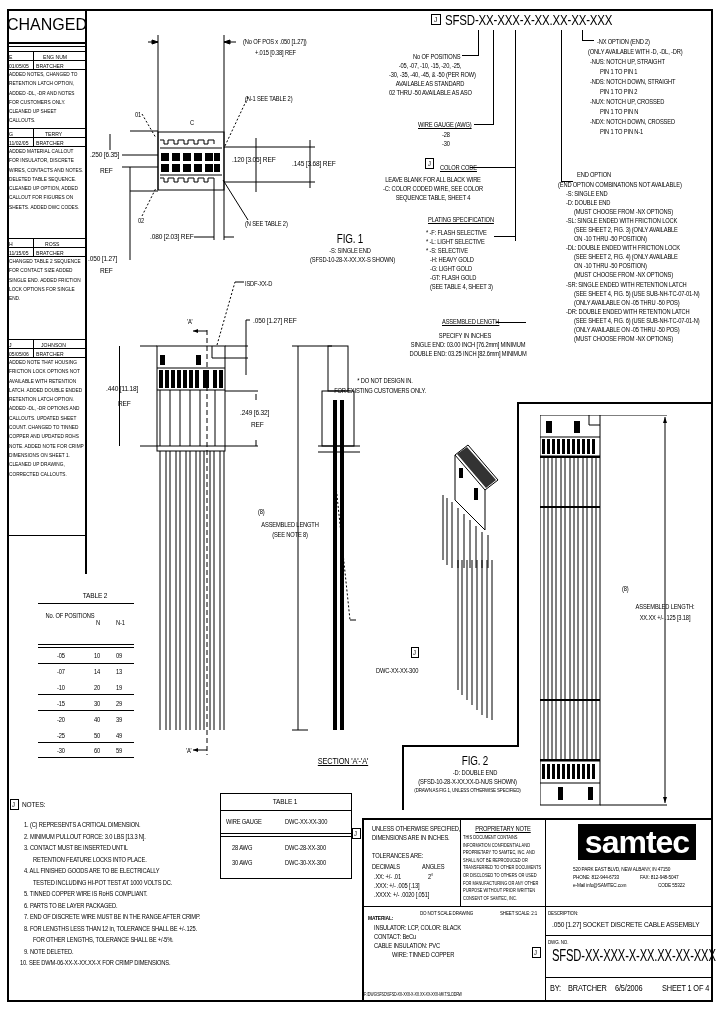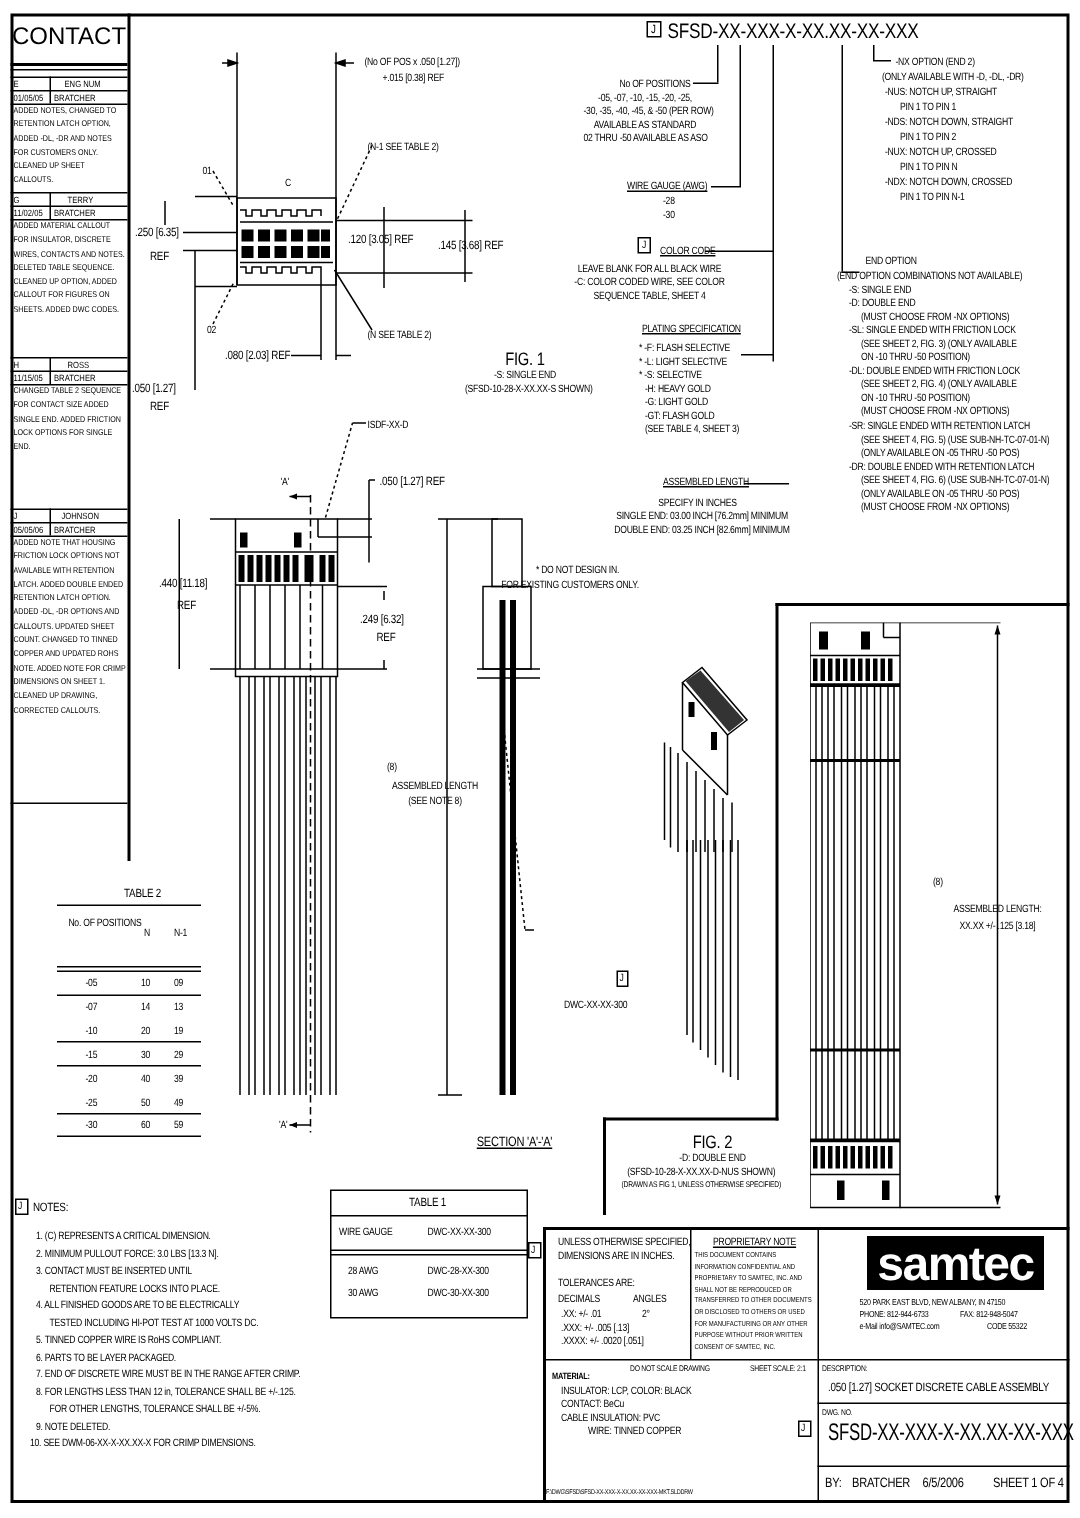--- a/index.html
+++ b/index.html
@@ -17,21 +17,21 @@
   .rev-body{position:absolute;font-size:5.6px;line-height:9.3px;white-space:normal;width:88px;transform:scaleX(0.85);transform-origin:left top;}
   .logo{position:absolute;left:578px;top:824px;width:118px;height:36px;background:#000;color:#fff;font-weight:bold;font-size:32px;line-height:36px;text-align:center;letter-spacing:-1px;}
   .big{font-size:14px;line-height:16px;}
 </style>
 </head>
 <body>
 
 <div class="frame"></div>
 
 <div class="rev">
-  <div class="rev-title">CONTACT</div>
+  <div class="rev-title">CHANGED</div>
   <div class="hl" style="left:0;top:33px;width:78px;border-top-width:2px;"></div>
   <div class="hl" style="left:0;top:37px;width:78px;"></div>
 
   <div class="hl" style="left:0;top:42px;width:78px;"></div>
   <div class="rev-cell" style="left:2px;top:44px;">E</div>
   <div class="vl" style="left:26px;top:42px;height:18px;"></div>
   <div class="rev-cell" style="left:36px;top:44px;">ENG NUM</div>
   <div class="hl" style="left:0;top:51px;width:78px;"></div>
   <div class="rev-cell" style="left:2px;top:53px;">01/05/05</div>
   <div class="rev-cell" style="left:29px;top:53px;">BRATCHER</div>

